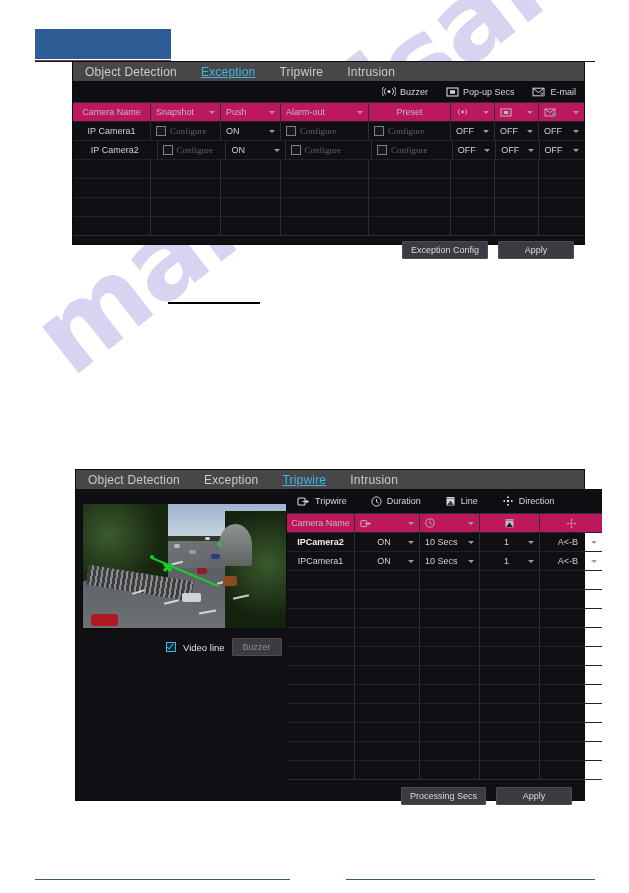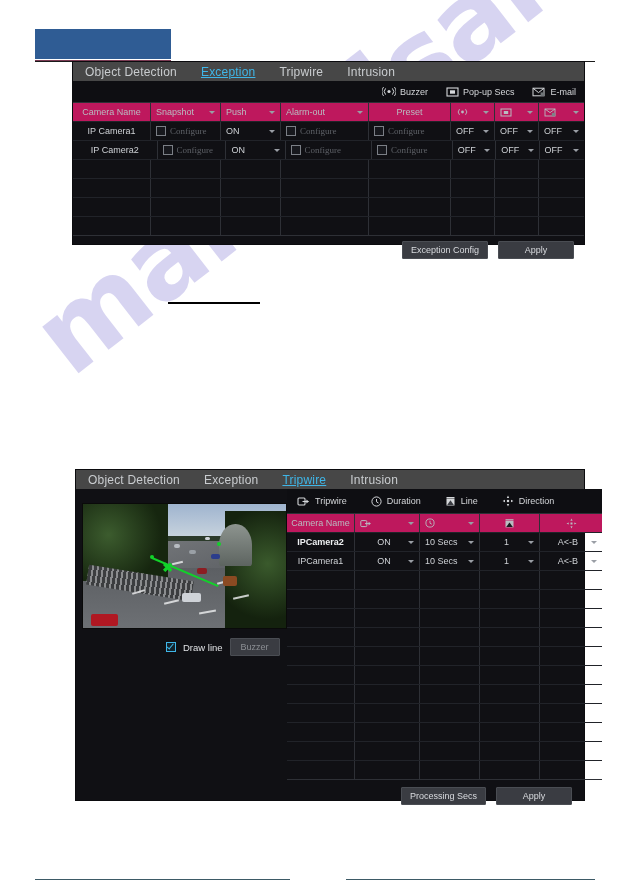--- a/index.html
+++ b/index.html
@@ -562,21 +562,21 @@
         <div class="car" style="left:60%;top:27%;width:5px;height:3px;background:#cfd3d8"></div>
 
         <div class="tripline" style="left:34%;top:43%;width:72px;transform:rotate(23deg)"></div>
         <div class="tripnode" style="left:33%;top:41%"></div>
         <div class="tripnode" style="left:66%;top:31%"></div>
         <div class="tripx" style="left:39%;top:46%">✖</div>
       </div>
 
       <div class="drawrow">
         <span class="chk on"></span>
-        <span class="lbl">Draw line</span>
+        <span class="lbl">Video line</span>
         <span class="btn" style="padding:3px 10px;color:#8b8e93">Buzzer</span>
       </div>
     </div>
 
     <div class="tw-right">
       <div class="tw-toolbar">
         <span class="tw-tool">
           <span class="icon">
             <svg width="13" height="10" viewBox="0 0 13 10">
                 <rect x="1" y="2" width="7" height="7" rx="1" fill="none" stroke="#d5d7da" stroke-width="1.1"></rect>

